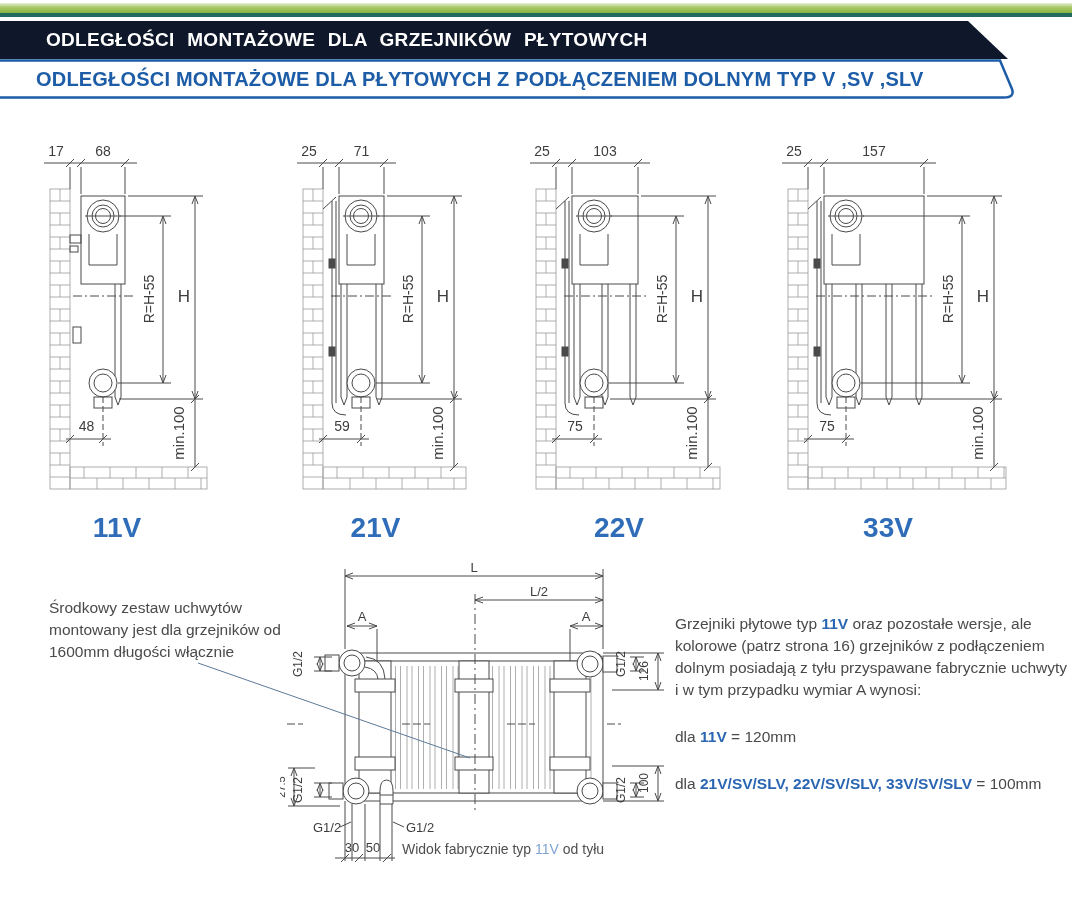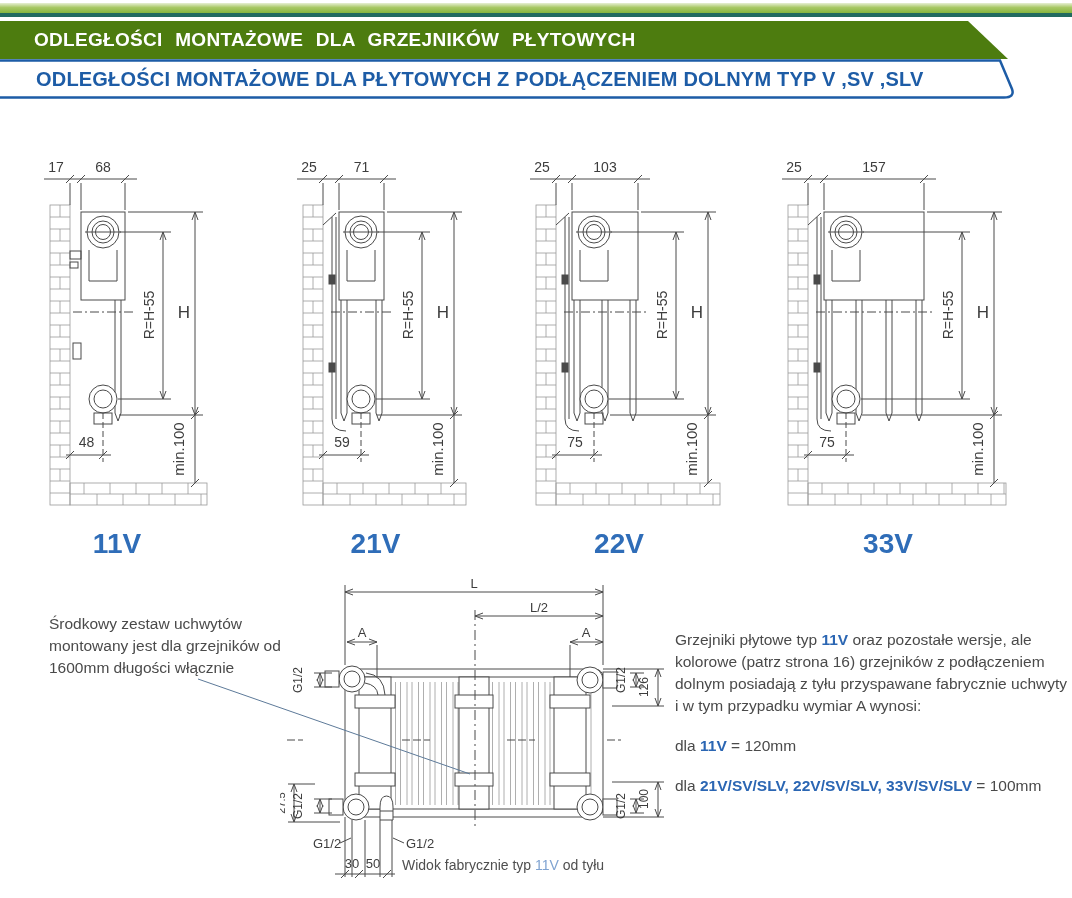--- a/index.html
+++ b/index.html
@@ -2,49 +2,49 @@
 <html><head>
 <meta charset="utf-8">
 <style>
   html,body{margin:0;padding:0;background:#fff;}
   .page{position:relative;width:1072px;height:898px;background:#fff;overflow:hidden;
         font-family:"Liberation Sans",sans-serif;}
   
   .strip-green{margin-top:3px;height:10px;
     background:linear-gradient(180deg,#e7efd3 0%,#a8c865 45%,#86b53e 100%);
     border-bottom:4px solid #216a60;}
-  .banner-blue{margin-top:4px;height:38px;background:#4d7c0f;
+  .banner-blue{margin-top:4px;height:38px;background:#0f172a;
     clip-path:polygon(0 0,968px 0,1008px 100%,0 100%);
-    display:flex;align-items:center;padding-left:34px;box-sizing:border-box;}
+    display:flex;align-items:center;padding-left:46px;box-sizing:border-box;}
   .banner-title{color:#fff;font-weight:bold;font-size:19px;word-spacing:7px;letter-spacing:.3px;white-space:nowrap;}
   .brand-wrap{display:flex;align-items:flex-end;margin-left:24px;}
   .brand{color:#fff;font-weight:800;font-size:24px;letter-spacing:.5px;line-height:24px;}
   .brand-tail{display:flex;flex-direction:column;align-items:flex-start;margin-left:-1px;}
   .brand-sub{color:#fff;font-size:9px;letter-spacing:.6px;line-height:10px;}
   .banner-sub{position:relative;height:40px;width:1030px;}
   .banner-sub svg{position:absolute;left:0;top:0;}
   .banner-sub-text{position:absolute;left:36px;top:0;line-height:40px;color:#1d5ca6;
     font-size:20px;font-weight:600;letter-spacing:.2px;white-space:nowrap;}
   
-  .diagrams{position:relative;height:410px;margin-top:56px;}
+  .diagrams{position:relative;height:410px;margin-top:40px;}
   .diagram{position:absolute;top:0;}
   svg line,svg path,svg rect,svg circle{stroke:#4a4a4a;stroke-width:1;fill:none;}
   svg .wf{fill:#fff;}
   svg .dk{fill:#4a4a4a;}
   g.thin line,g.thin rect{stroke:#9a9a9a;stroke-width:.8;}
   svg text{stroke:none;fill:#3d3d3d;font-family:"Liberation Sans",sans-serif;}
   svg text.tlabel{fill:#2F6DB8;font-size:28px;font-weight:700;}
   
   .bottom{position:relative;height:338px;margin-top:12px;color:#4a4a4a;}
   .left-note{position:absolute;left:49px;top:36px;width:252px;font-size:15.5px;line-height:22px;}
   .rear-wrap{position:absolute;left:280px;top:0;}
   .callout{position:absolute;left:0;top:0;pointer-events:none;}
   .right-note{position:absolute;left:675px;top:28px;width:392px;font-size:15.5px;line-height:22px;}
   .right-note .para{margin-top:24px;}
-  .right-note .row{margin-top:18px;}
+  .right-note .row{margin-top:25px;}
   .bl{color:#2b66b3;font-weight:600;}
   .caption{position:absolute;left:402px;top:280px;font-size:14px;color:#4f4f4f;white-space:nowrap;}
   .cap-blue{color:#7FA3D1;}
 </style>
 </head>
 <body>
 
 <div class="page">
 
   <div class="strip-green"></div>

